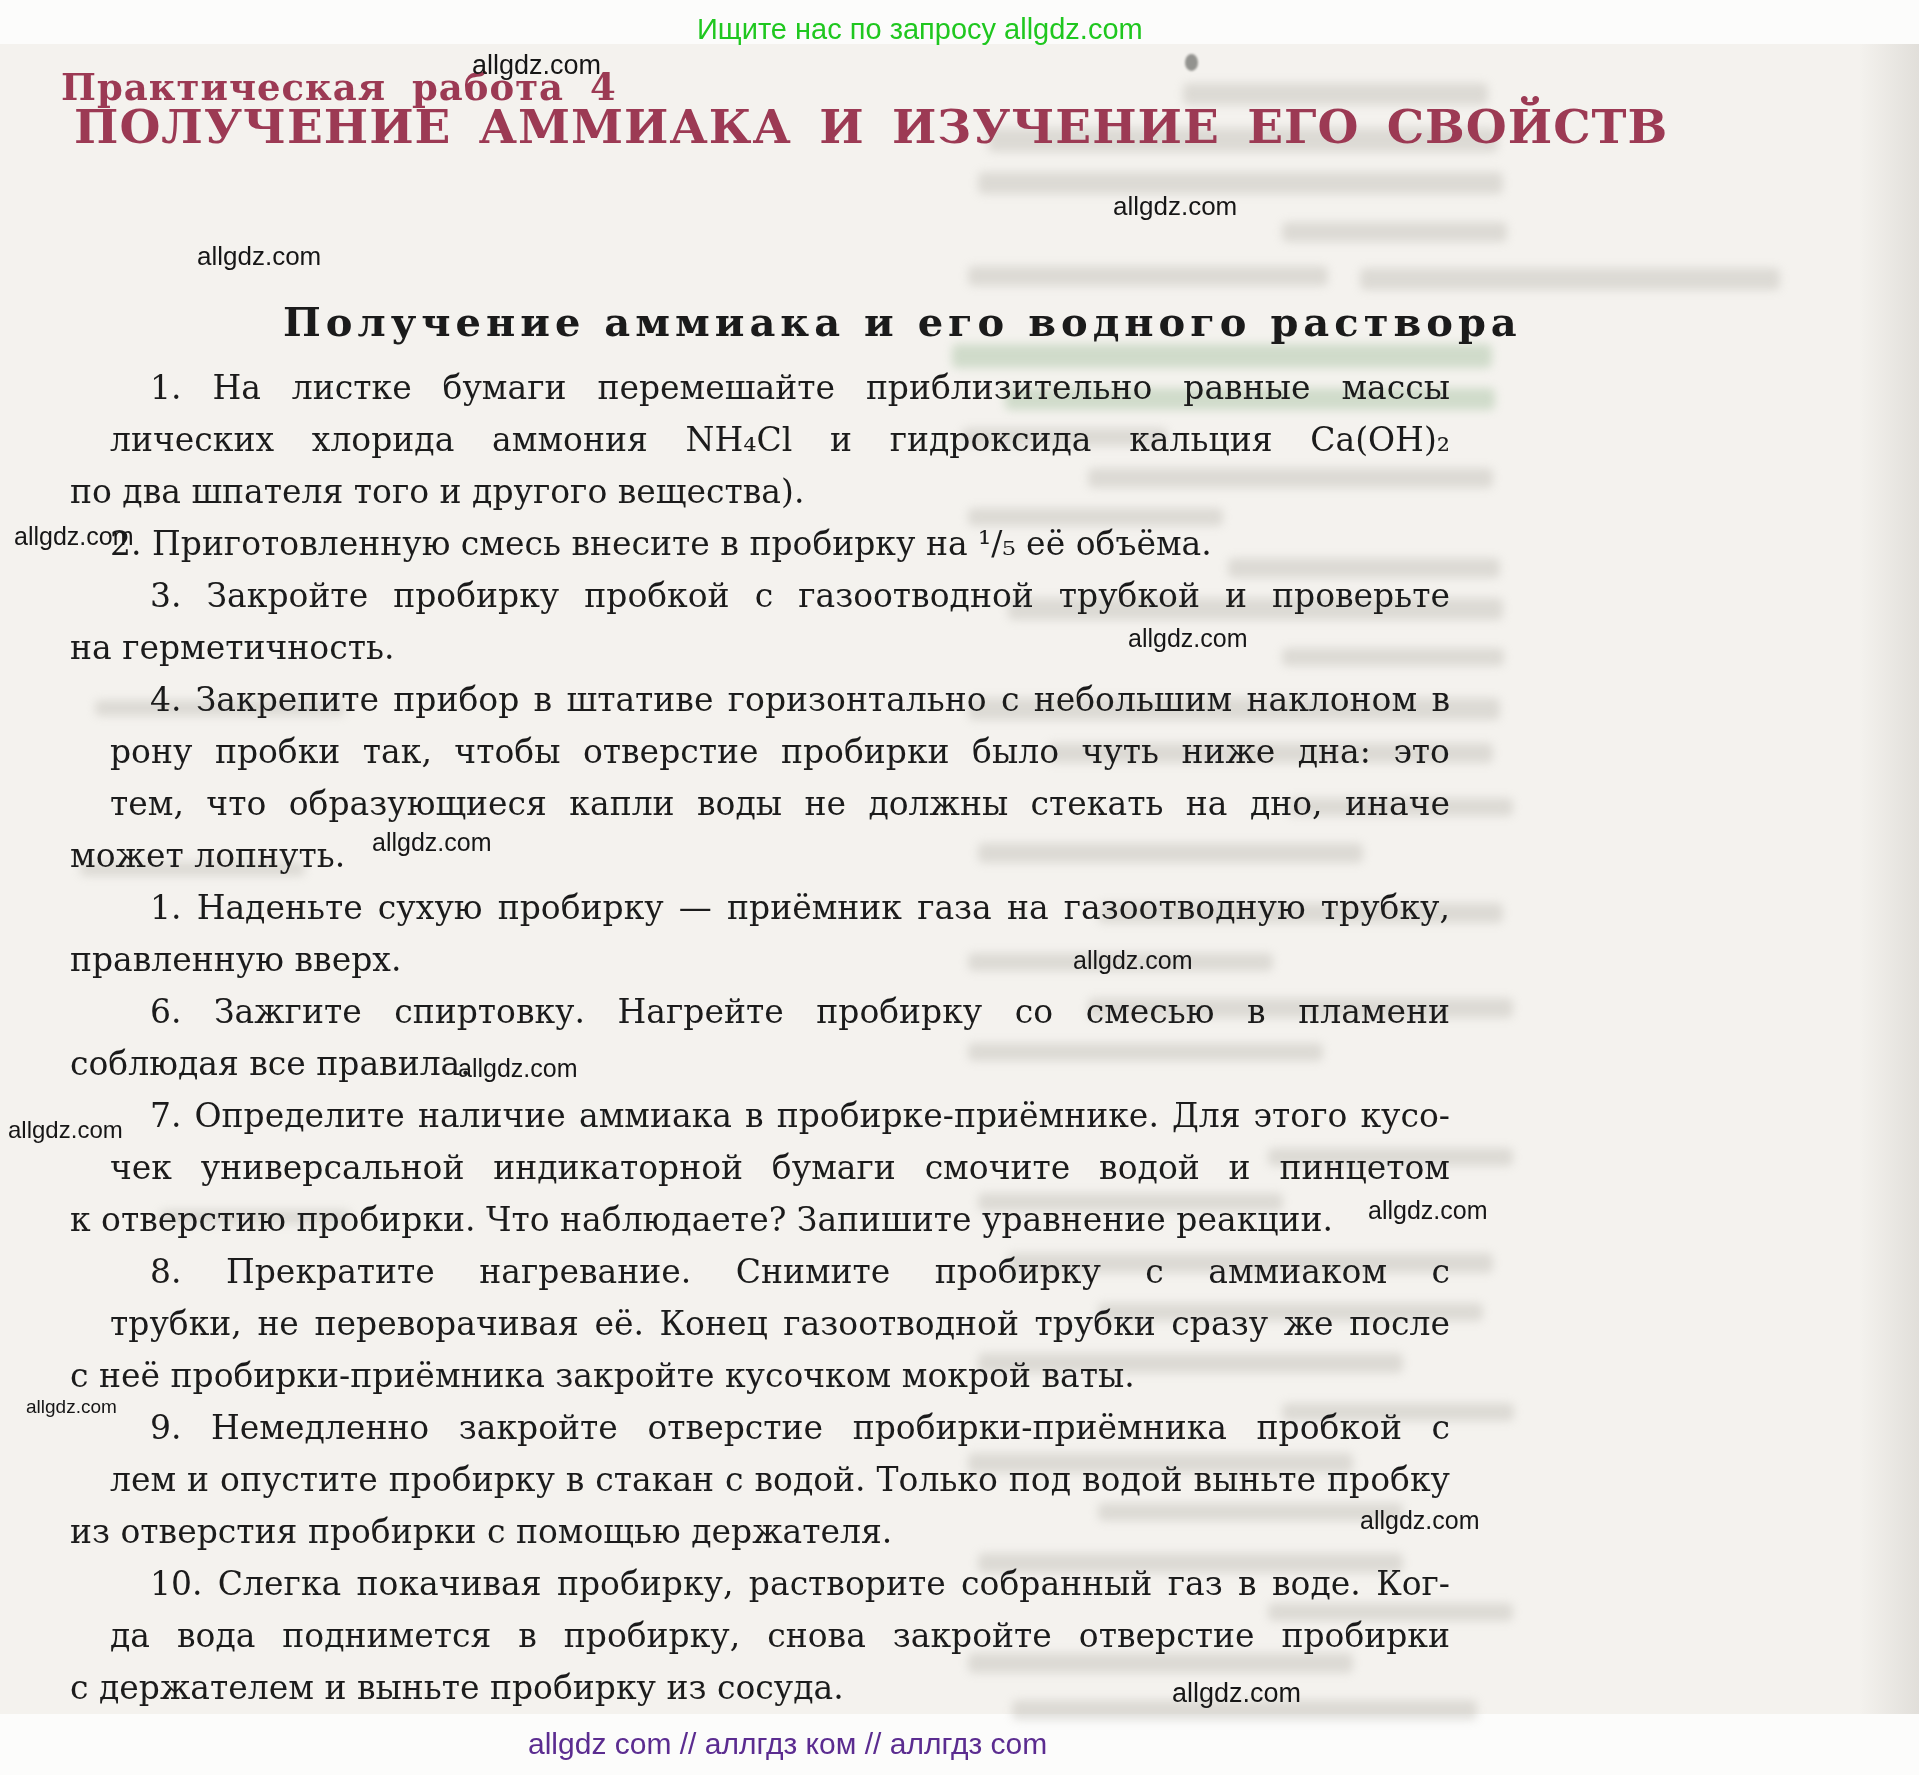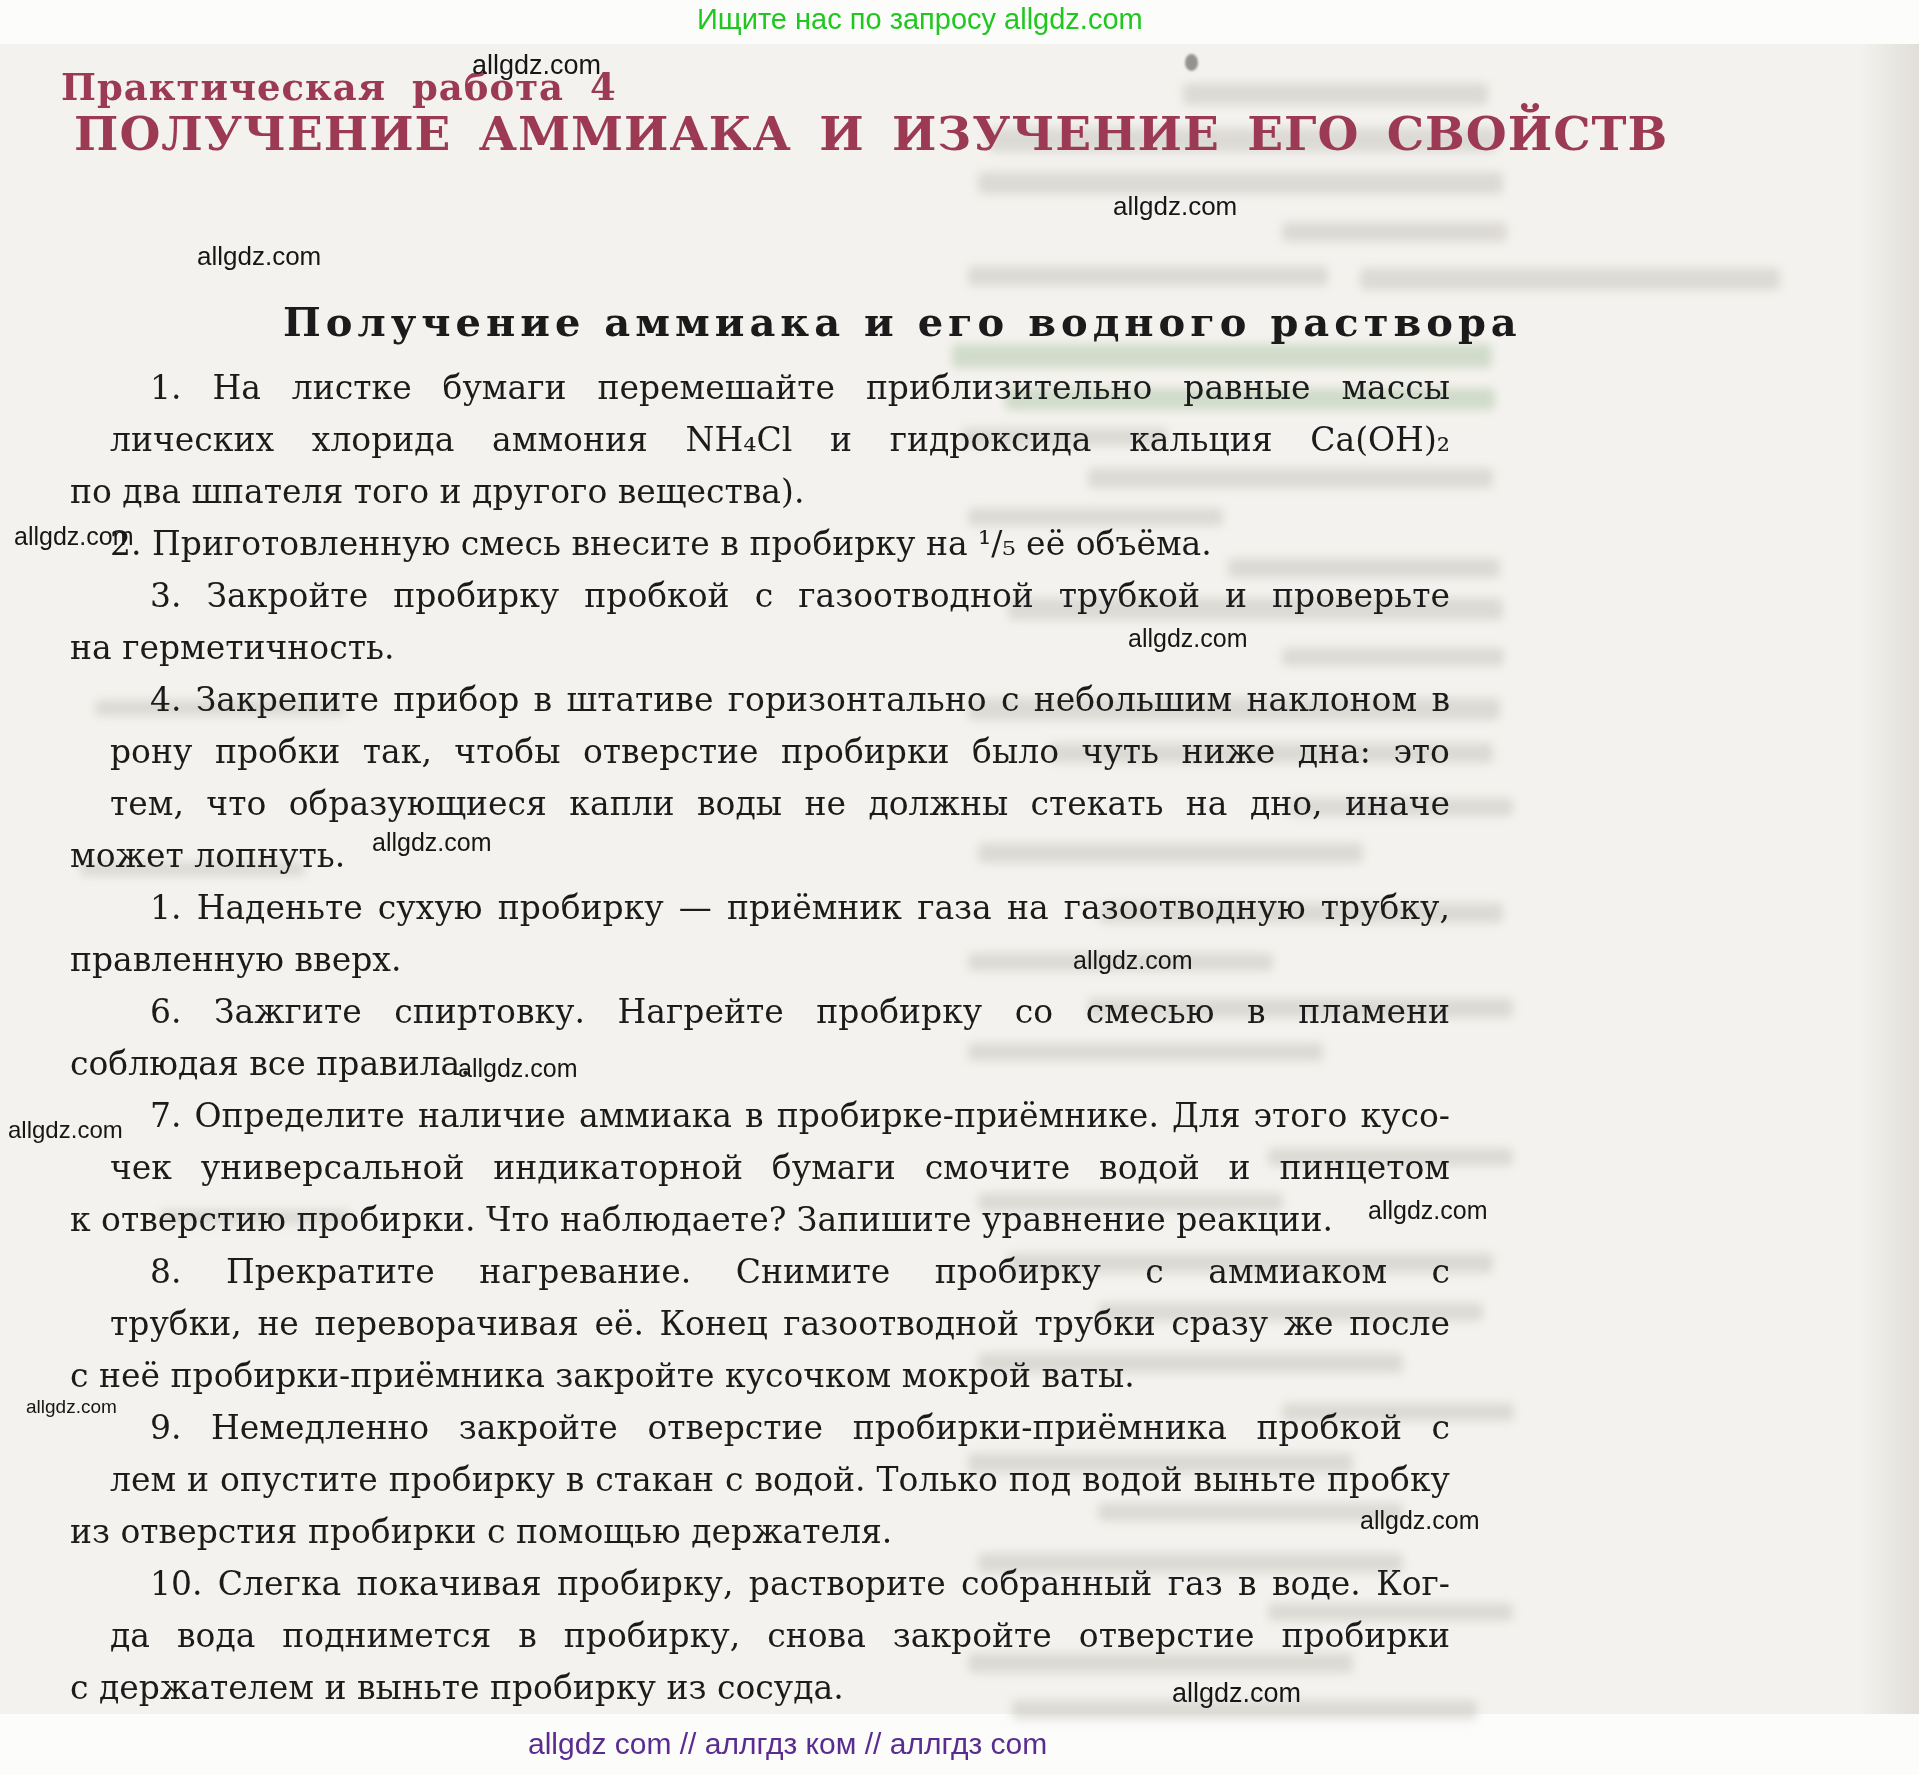--- a/index.html
+++ b/index.html
@@ -19,36 +19,36 @@
     font-family:"DejaVu Serif","Liberation Serif",serif;
   }
   .band-top{position:absolute;left:0;top:0;width:100%;height:44px;background:#fcfcfb;}
   .band-bottom{position:absolute;left:0;top:1714px;width:100%;height:61px;background:#fcfcfb;}
   .right-shade{
     position:absolute;top:44px;right:0;width:60px;height:1670px;
     background:linear-gradient(to right, rgba(110,105,95,0) 0%, rgba(110,105,95,.14) 100%);
     pointer-events:none;
   }
   .promo-header{
-    position:absolute;left:697px;top:3px;
+    position:absolute;left:697px;top:13px;
     font-family:"Liberation Sans","DejaVu Sans",sans-serif;
     font-size:29px;color:var(--green);white-space:nowrap;
   }
   .promo-footer{
     position:absolute;left:528px;top:1727px;
     font-family:"Liberation Sans","DejaVu Sans",sans-serif;
     font-size:30px;color:var(--purple);white-space:nowrap;
   }
   .kicker{
     position:absolute;left:53px;top:57px;margin:8px;
     font-size:37px;font-weight:bold;color:var(--accent);
     letter-spacing:1px;word-spacing:12px;white-space:nowrap;
   }
   .main-title{
-    position:absolute;left:74px;top:106px;margin:0;
+    position:absolute;left:74px;top:99px;margin:0;
     font-size:47px;font-weight:bold;color:var(--accent);
     letter-spacing:1px;word-spacing:10px;white-space:nowrap;
   }
   .section-heading{
     position:absolute;left:283px;top:298px;margin:0;
     font-size:40px;font-weight:bold;color:var(--ink);
     letter-spacing:5px;white-space:nowrap;
   }
   .body-text{
     position:absolute;left:70px;top:362px;width:1380px;

